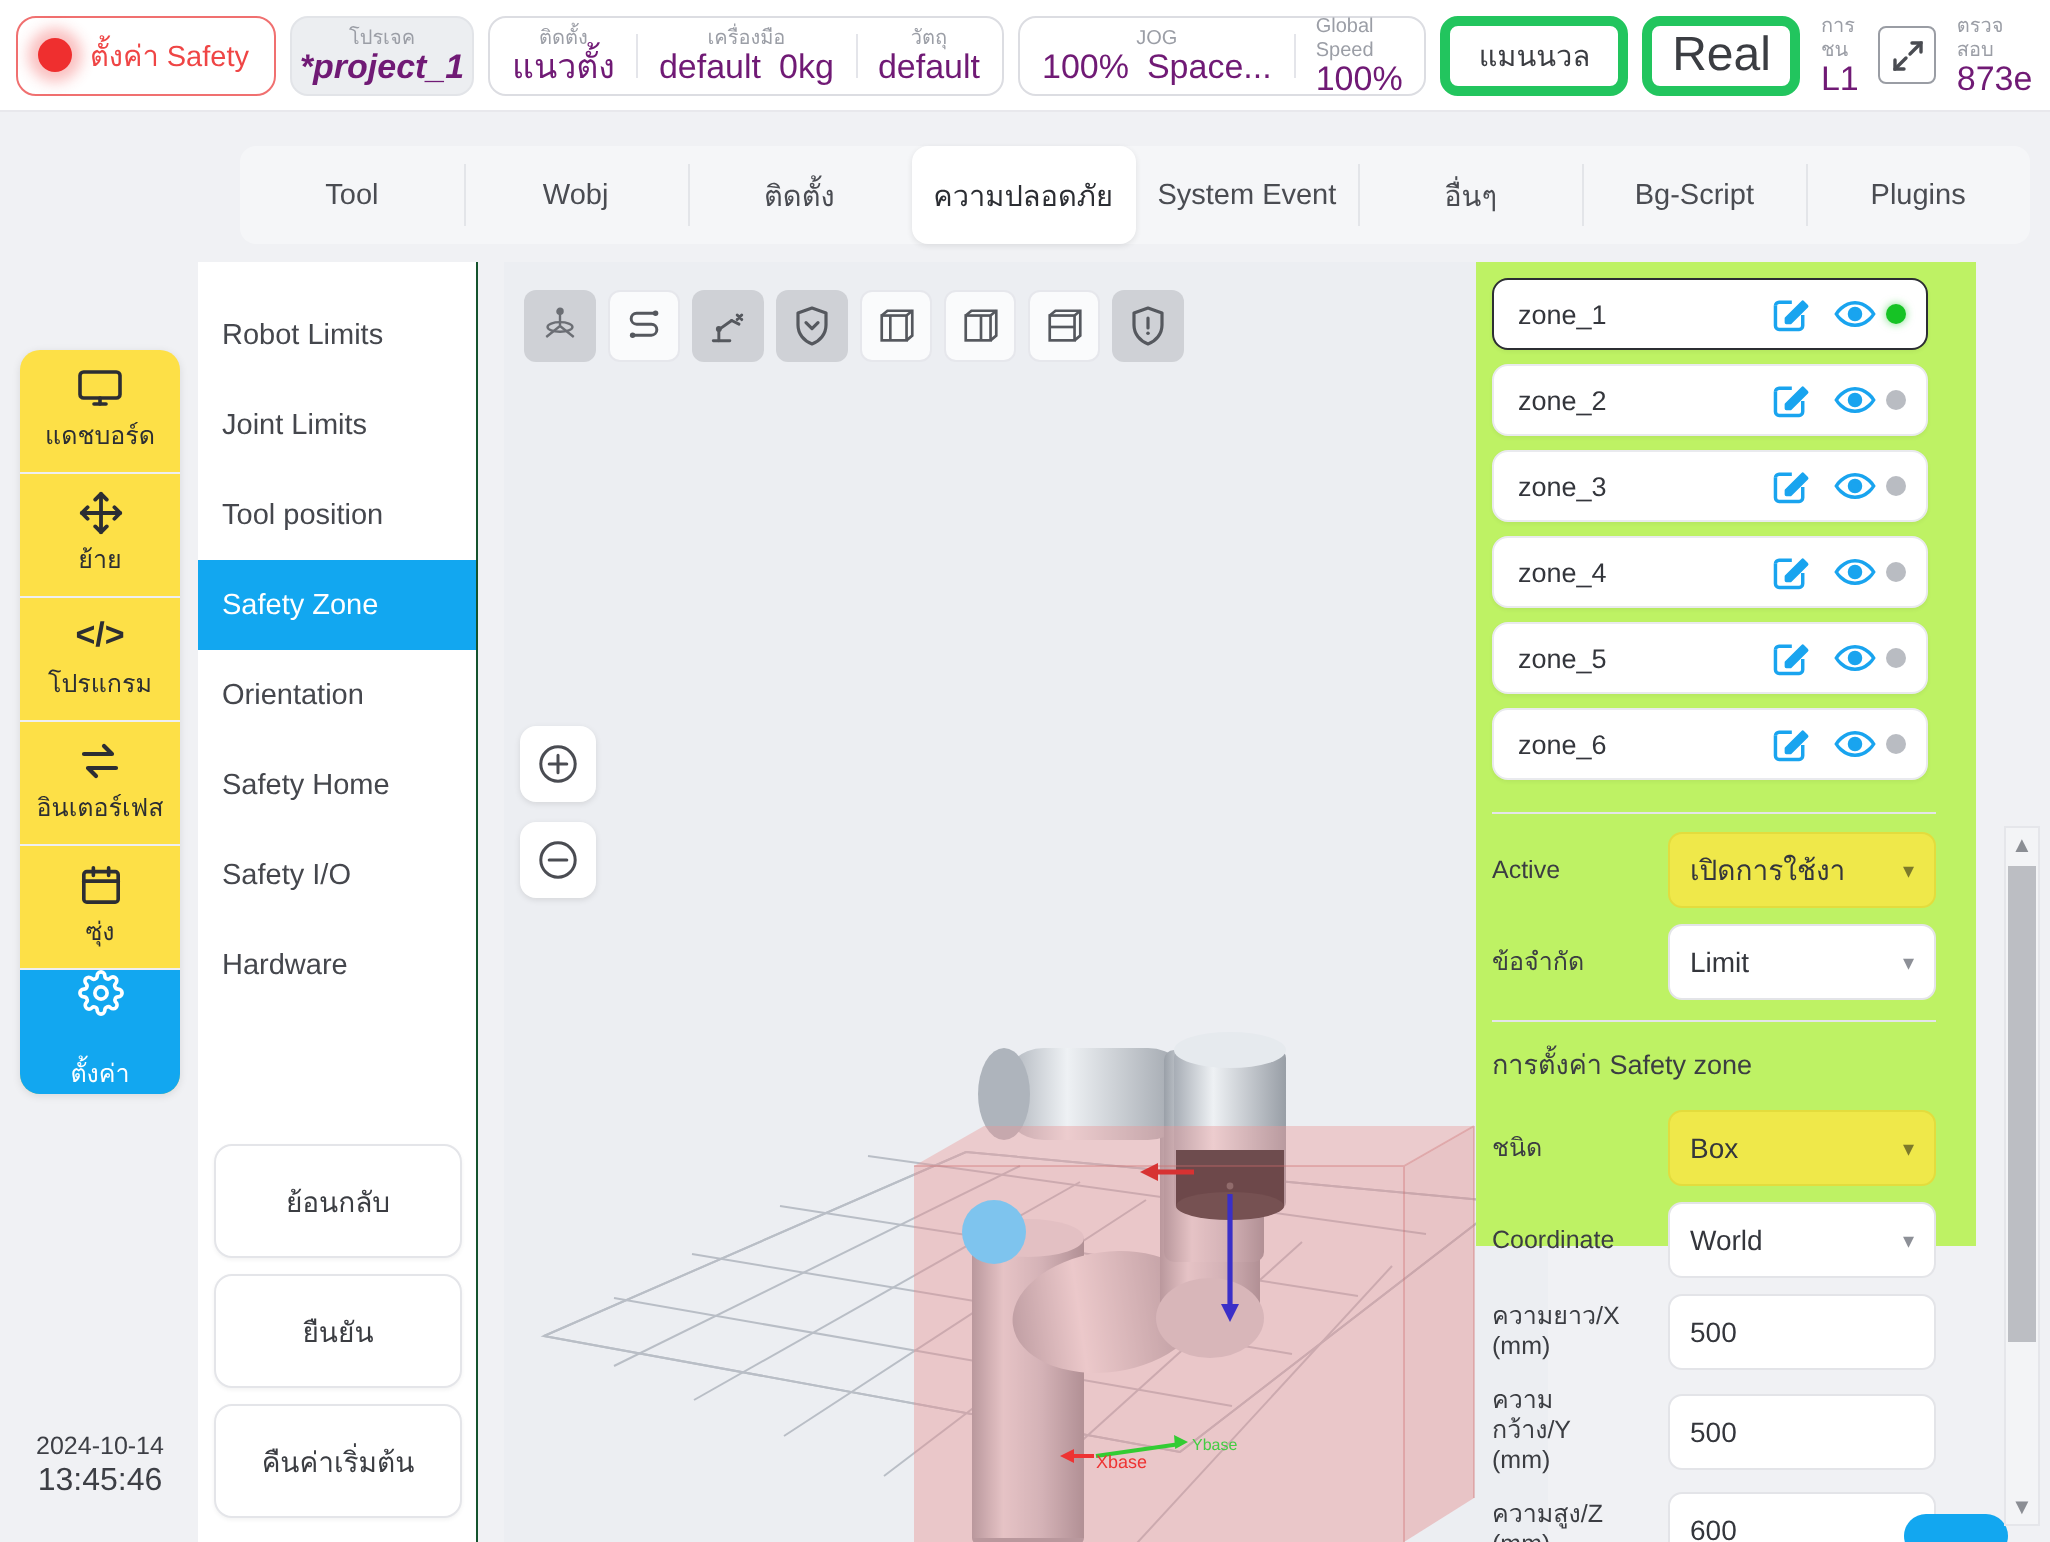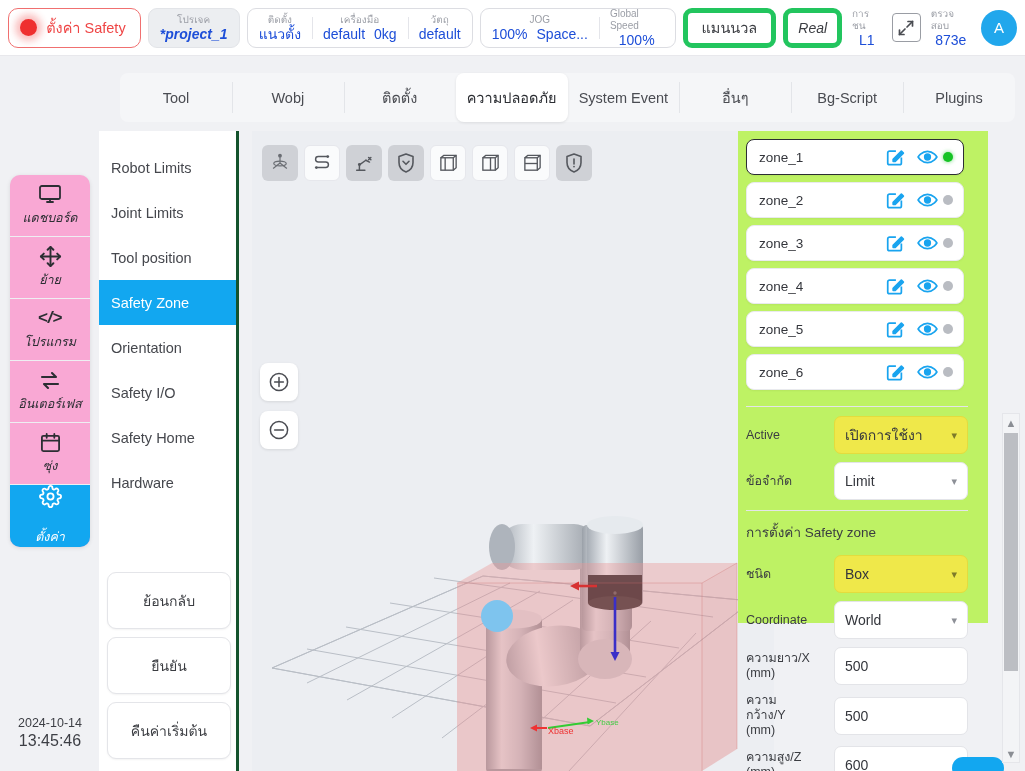--- a/index.html
+++ b/index.html
@@ -29,42 +29,42 @@
     box-shadow: 0 0 7px 5px rgba(239,47,47,0.30);
   }
   .safety-pill .lbl { color: #ef4545; font-size: 14.5px; white-space: nowrap; }
 
   .proj-pill {
     background: #eceef1; border: 1px solid #e2e4e8; border-radius: 9px;
     height: 40px; min-width: 92px; padding: 0 10px;
     display: flex; flex-direction: column; align-items: center; justify-content: center;
   }
   .cap { font-size: 10px; color: #9b9ea6; line-height: 12px; }
-  .val { font-size: 14px; color: #1d4ed8; line-height: 16px; white-space: nowrap; }
+  .val { font-size: 17px; color: #701a75; line-height: 16px; white-space: nowrap; }
   .val-i { font-style: italic; font-weight: bold; }
 
   .group-pill {
     border: 1px solid #dcdde2; border-radius: 9px; background: #fff;
     height: 40px; display: flex; align-items: stretch;
   }
   .gcell {
     display: flex; flex-direction: column; align-items: center; justify-content: center;
     padding: 0 11px; position: relative;
   }
   .gcell + .gcell::before {
     content: ""; position: absolute; left: 0; top: 8px; bottom: 8px; width: 1px; background: #e4e5ea;
   }
   .gcell .row2 { display: flex; gap: 9px; align-items: baseline; }
 
   .btn-pill {
     border: 5px solid #22c55e; border-radius: 9px; background: #fff;
     height: 40px; padding: 0 14px; display: flex; align-items: center;
     font-size: 14.5px; color: #3b3d42; white-space: nowrap;
   }
-  .btn-real { font-size: 14px; color: #3b3d42; padding: 4px 10px; font-style: italic; }
+  .btn-real { font-size: 24px; color: #3b3d42; padding: 4px 10px; }
 
   .mini-stat { display: flex; flex-direction: column; align-items: center; justify-content: center; padding: 0 3px; }
   .expand-box {
     width: 29px; height: 29px; border: 1.6px solid #9a9da4; border-radius: 4px;
     display: flex; align-items: center; justify-content: center; flex-shrink: 0;
   }
   .avatar {
     width: 36px; height: 36px; border-radius: 50%; background: #21a7ec;
     color: #fff; display: flex; align-items: center; justify-content: center;
     font-size: 15px; flex-shrink: 0;
@@ -85,44 +85,43 @@
   }
   .tab.active {
     background: #ffffff; border-radius: 8px; color: #2c2e33;
     box-shadow: 0 1px 3px rgba(0,0,0,0.09); z-index: 2;
   }
   .tab.active::before, .tab.active + .tab::before { background: transparent; }
 
   
   .rail {
     position: absolute; left: 10px; top: 175px; width: 80px;
-    background: #f9a8d4; border-radius: 10px; overflow: hidden;
+    background: #fde047; border-radius: 10px; overflow: hidden;
     box-shadow: 0 1px 4px rgba(0,0,0,0.10);
-    font-style: italic;
   }
   .rail-item {
     height: 62px; display: flex; flex-direction: column; align-items: center;
     justify-content: center; gap: 3px; border-bottom: 1px solid #eeeff2;
     color: #2c2e33;
   }
   .rail-item:last-child { border-bottom: none; gap: 19px; }
   .rail-item .rlbl { font-size: 12.5px; }
   .rail-item.active { background: #12a7f0; color: #fff; }
   .rail-ico { height: 22px; display: flex; align-items: center; justify-content: center; }
   .clock {
     position: absolute; left: 10px; top: 715px; width: 80px; text-align: center;
     color: #3d3f45;
   }
   .clock .d { font-size: 12.5px; line-height: 16px; }
   .clock .t { font-size: 16px; line-height: 20px; }
 
   
   .subnav {
     position: absolute; left: 99px; top: 131px; width: 140px; height: 640px;
-    background: #ffffff; border-right: 3px solid #14532d;
+    background: #ffffff; border-right: 1px solid #14532d;
   }
   .snav {
     height: 45px; display: flex; align-items: center; padding-left: 12px;
     font-size: 14.5px; color: #45474d;
   }
   .snav.active { background: #12a7f0; color: #fff; }
   .sub-btns { position: absolute; left: 8px; bottom: 4px; width: 124px; }
   .sbtn {
     height: 57px; border: 1px solid #e4e5e9; border-radius: 9px; background: #fff;
     display: flex; align-items: center; justify-content: center;
@@ -350,22 +349,22 @@
     <div class="t">13:45:46</div>
   </div>
 
   <div class="subnav">
     <div style="height:14px"></div>
     <div class="snav">Robot Limits</div>
     <div class="snav">Joint Limits</div>
     <div class="snav">Tool position</div>
     <div class="snav active">Safety Zone</div>
     <div class="snav">Orientation</div>
+    <div class="snav">Safety Home</div>
     <div class="snav">Safety I/O</div>
-    <div class="snav">Safety Home</div>
     <div class="snav">Hardware</div>
 
     <div class="sub-btns">
       <div class="sbtn">ย้อนกลับ</div>
       <div class="sbtn">ยืนยัน</div>
       <div class="sbtn" style="margin-top:8px;">คืนค่าเริ่มต้น</div>
     </div>
   </div>
 
   <div class="viewport">

